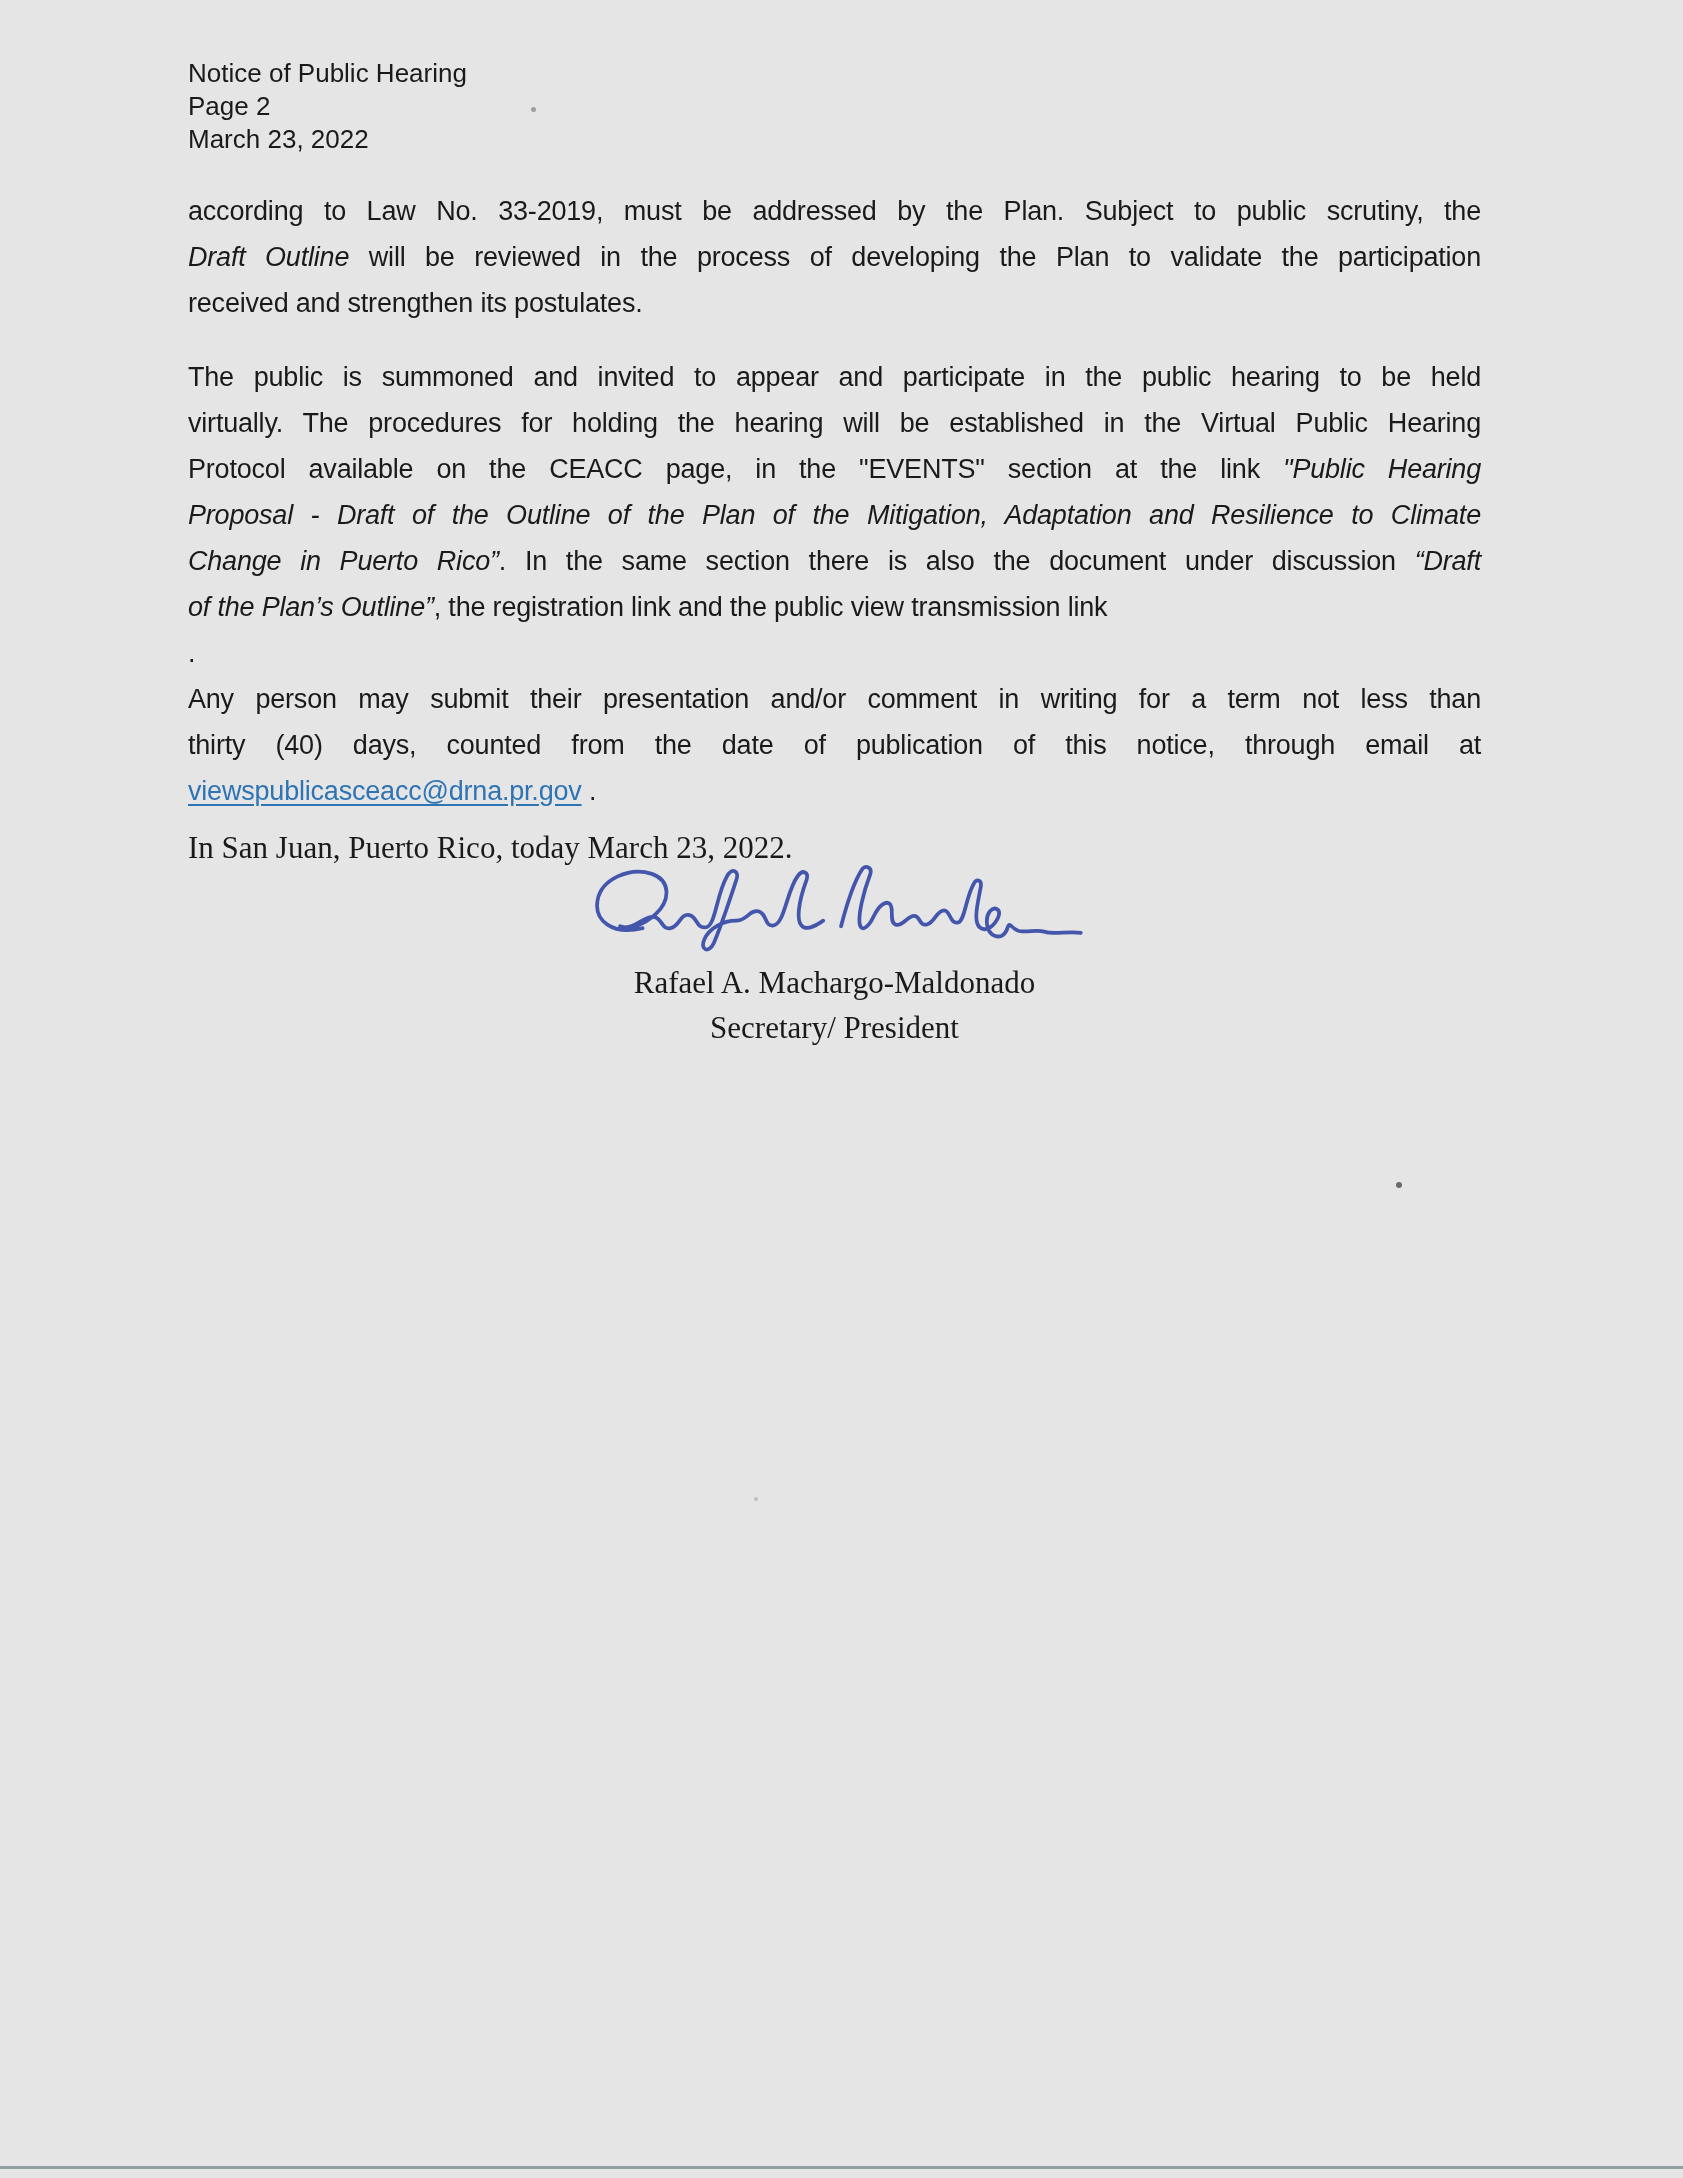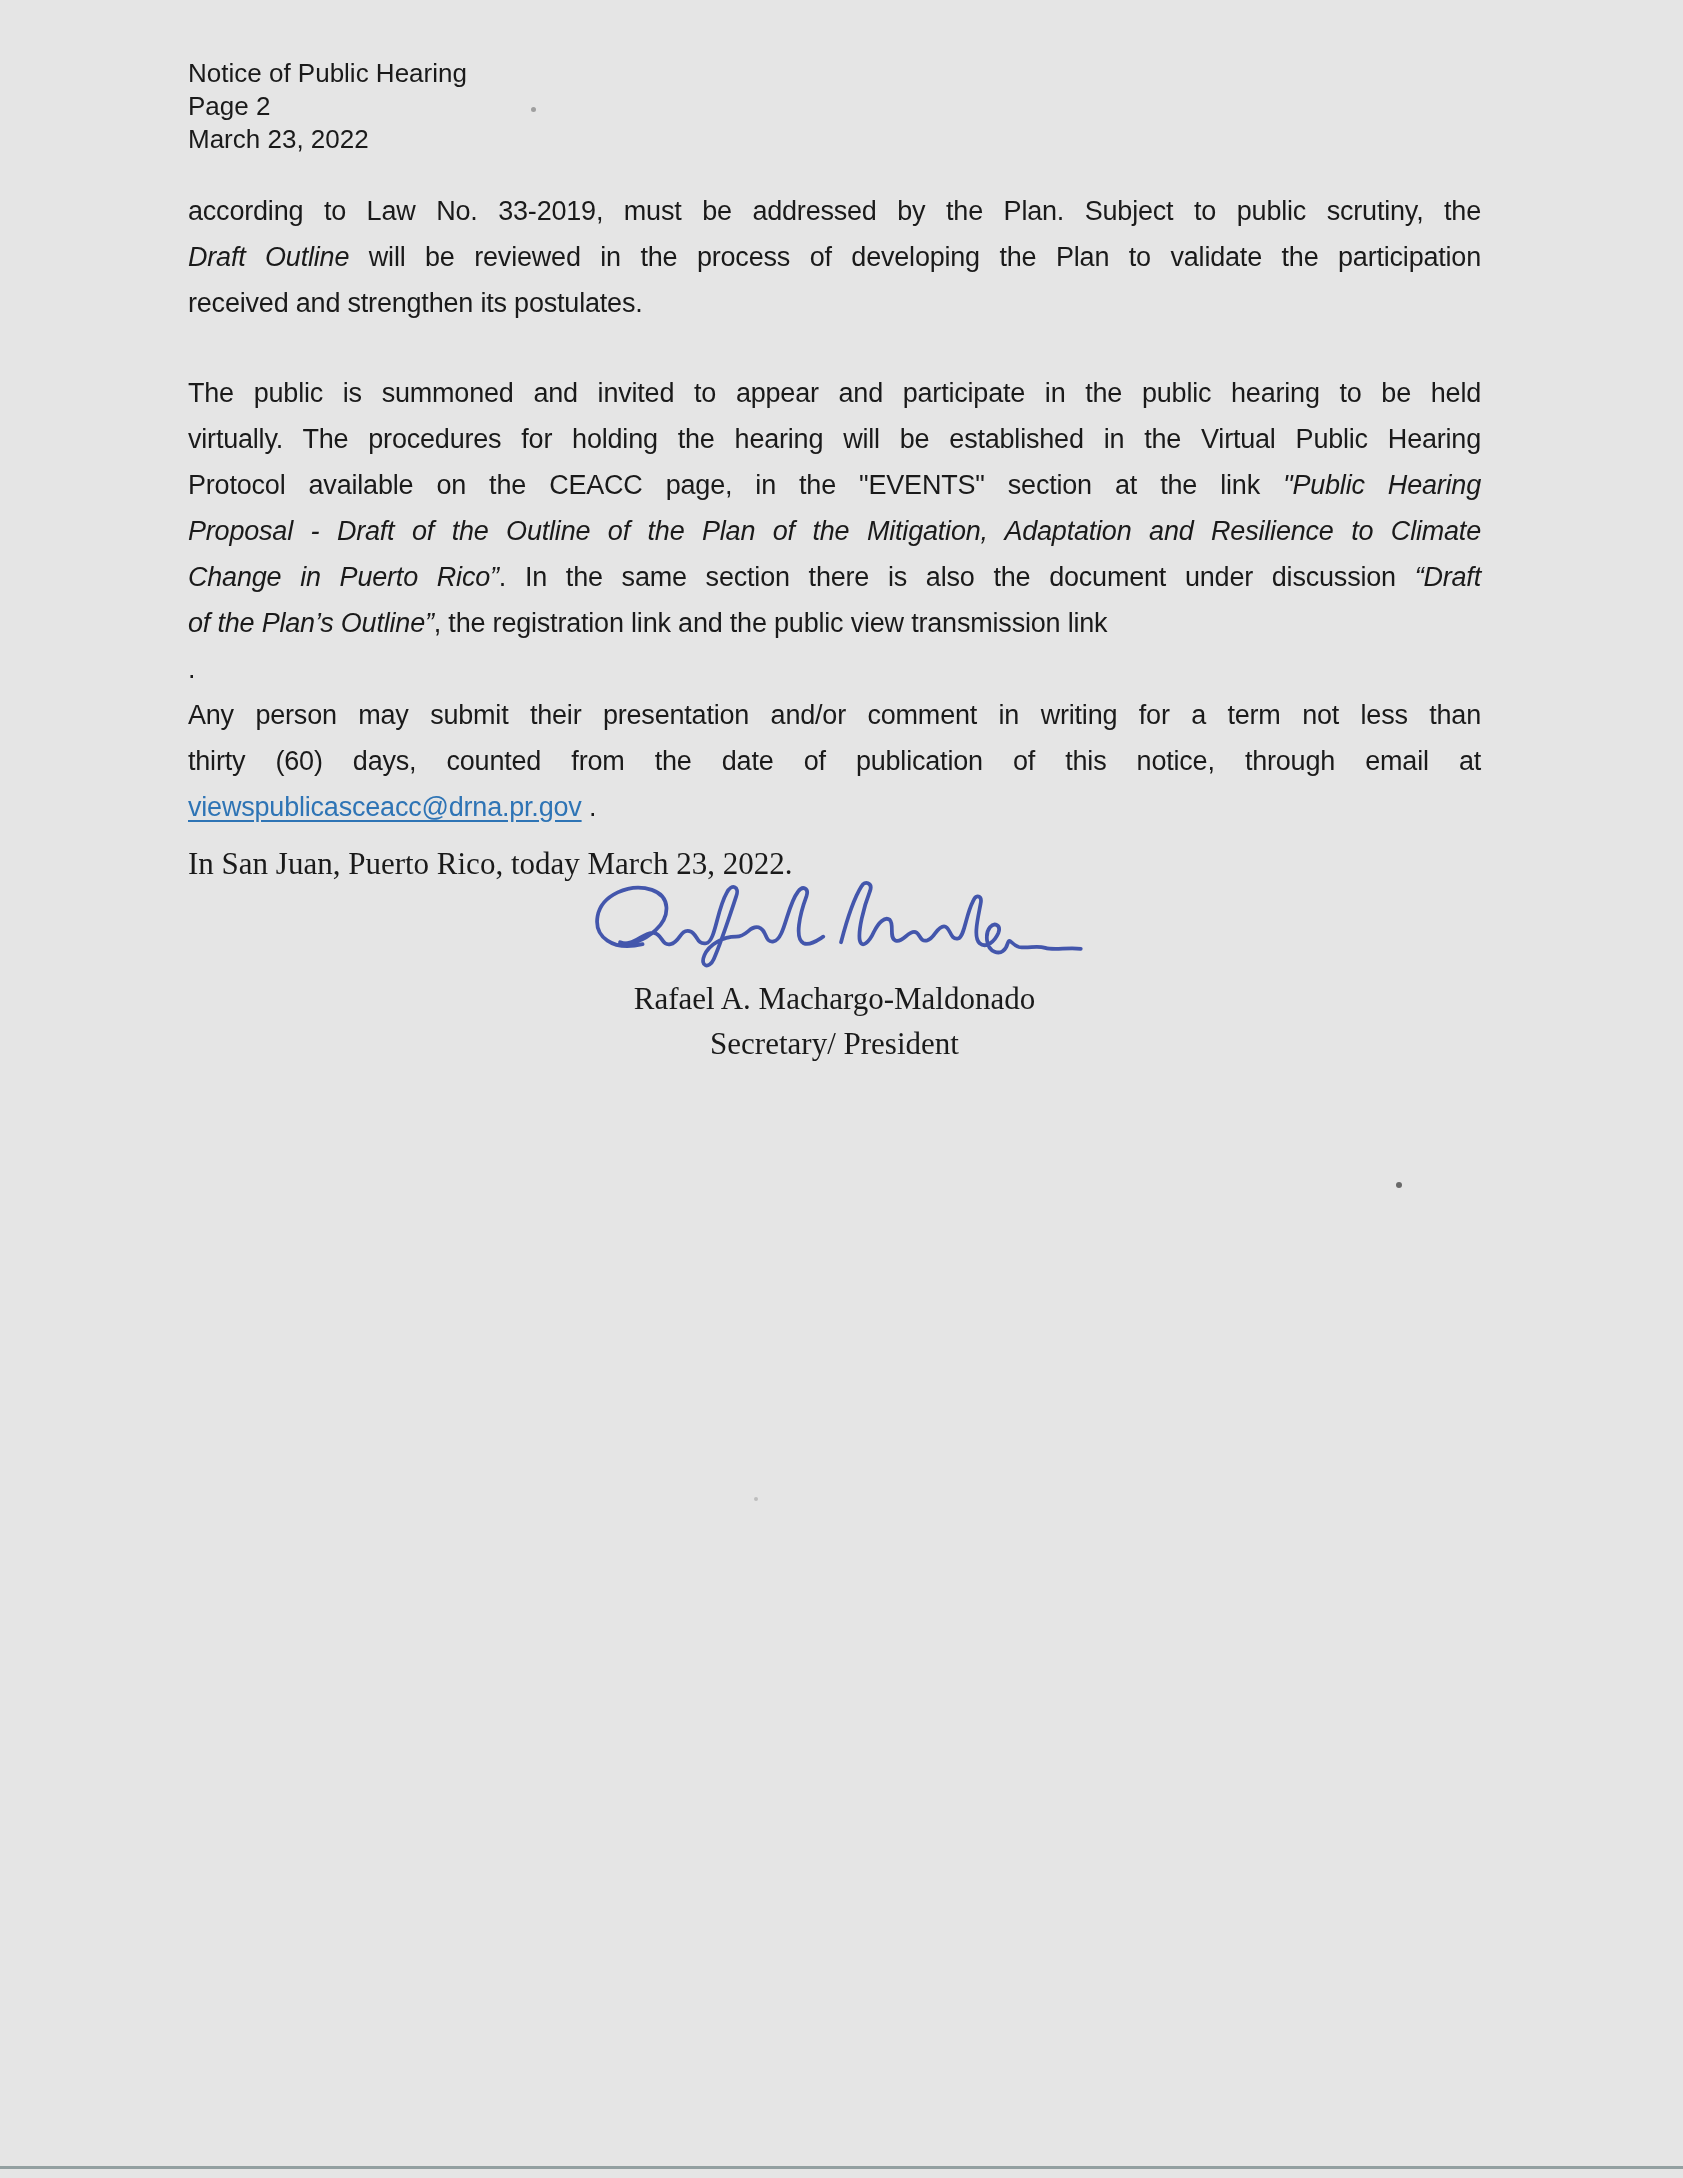--- a/index.html
+++ b/index.html
@@ -3,21 +3,21 @@
 <meta charset="utf-8">
 <style>
   html,body{margin:0;padding:0;background:#ffffff;}
   .page{
     position:relative;width:1683px;height:2178px;background:#e5e5e5;overflow:hidden;
     font-family:"Liberation Sans",sans-serif;color:var(--ink,#1a1a1a);
   }
   .header{position:absolute;left:188px;top:57px;font-size:26px;line-height:33px;}
   .content{position:absolute;left:188px;top:188px;width:1293px;font-size:27px;line-height:46px;letter-spacing:-0.2px;}
   .para{margin:0;}
-  .para.p0{margin-bottom:44px;}
+  .para.p0{margin-bottom:28px;}
   .line{text-align:justify;text-align-last:justify;min-height:46px;}
   .line.last{text-align-last:left;}
   .it{font-style:italic;}
   .lnk{color:var(--link,#2e74b5);text-decoration:underline;text-underline-offset:4px;cursor:pointer;}
   .closing{margin-top:11px;font-family:"Liberation Serif",serif;font-size:31px;line-height:46px;letter-spacing:0;}
   .sig-block{margin-top:-14px;text-align:center;}
   svg.sig{display:block;margin:0 auto;width:525px;height:103px;}
   svg.sig path{fill:none;stroke:var(--sig,#3a4ea9);stroke-width:4;stroke-linecap:round;stroke-linejoin:round;opacity:.95;}
   .signer-name,.signer-title{
     font-family:"Liberation Serif",serif;font-size:31px;line-height:45px;text-align:center;letter-spacing:0;
@@ -52,21 +52,21 @@
           <div class="line"><span>Protocol available on the CEACC page, in the "EVENTS" section at the link </span><span class="it">"Public Hearing</span></div>
           <div class="line"><span class="it">Proposal - Draft of the Outline of the Plan of the Mitigation, Adaptation and Resilience to Climate</span></div>
           <div class="line"><span class="it">Change in Puerto Rico”</span><span>. In the same section there is also the document under discussion </span><span class="it">“Draft</span></div>
           <div class="line last"><span class="it">of the Plan’s Outline”</span><span>, the registration link and the public view transmission link</span></div>
         </div>
         <div class="para p2">
           <div class="line last"><span>.</span></div>
         </div>
         <div class="para p3">
           <div class="line"><span>Any person may submit their presentation and/or comment in writing for a term not less than</span></div>
-          <div class="line"><span>thirty (60) days, counted from the date of publication of this notice, through email at</span></div>
+          <div class="line"><span>thirty (40) days, counted from the date of publication of this notice, through email at</span></div>
           <div class="line last"><span class="lnk">viewspublicasceacc@drna.pr.gov</span><span> .</span></div>
         </div>
       </div>
 
     <div class="closing">In San Juan, Puerto Rico, today March 23, 2022.</div>
 
     <div class="sig-block">
       <svg class="sig" viewBox="0 0 530 110" aria-hidden="true">
         <path d="M60,76 C28,84 8,68 12,46 C16,24 46,10 70,18 C90,25 90,46 74,61 C62,72 46,78 36,74
                  C48,80 62,62 72,64 C82,66 80,78 90,76 C100,74 100,60 110,62 C119,64 117,77 128,75

